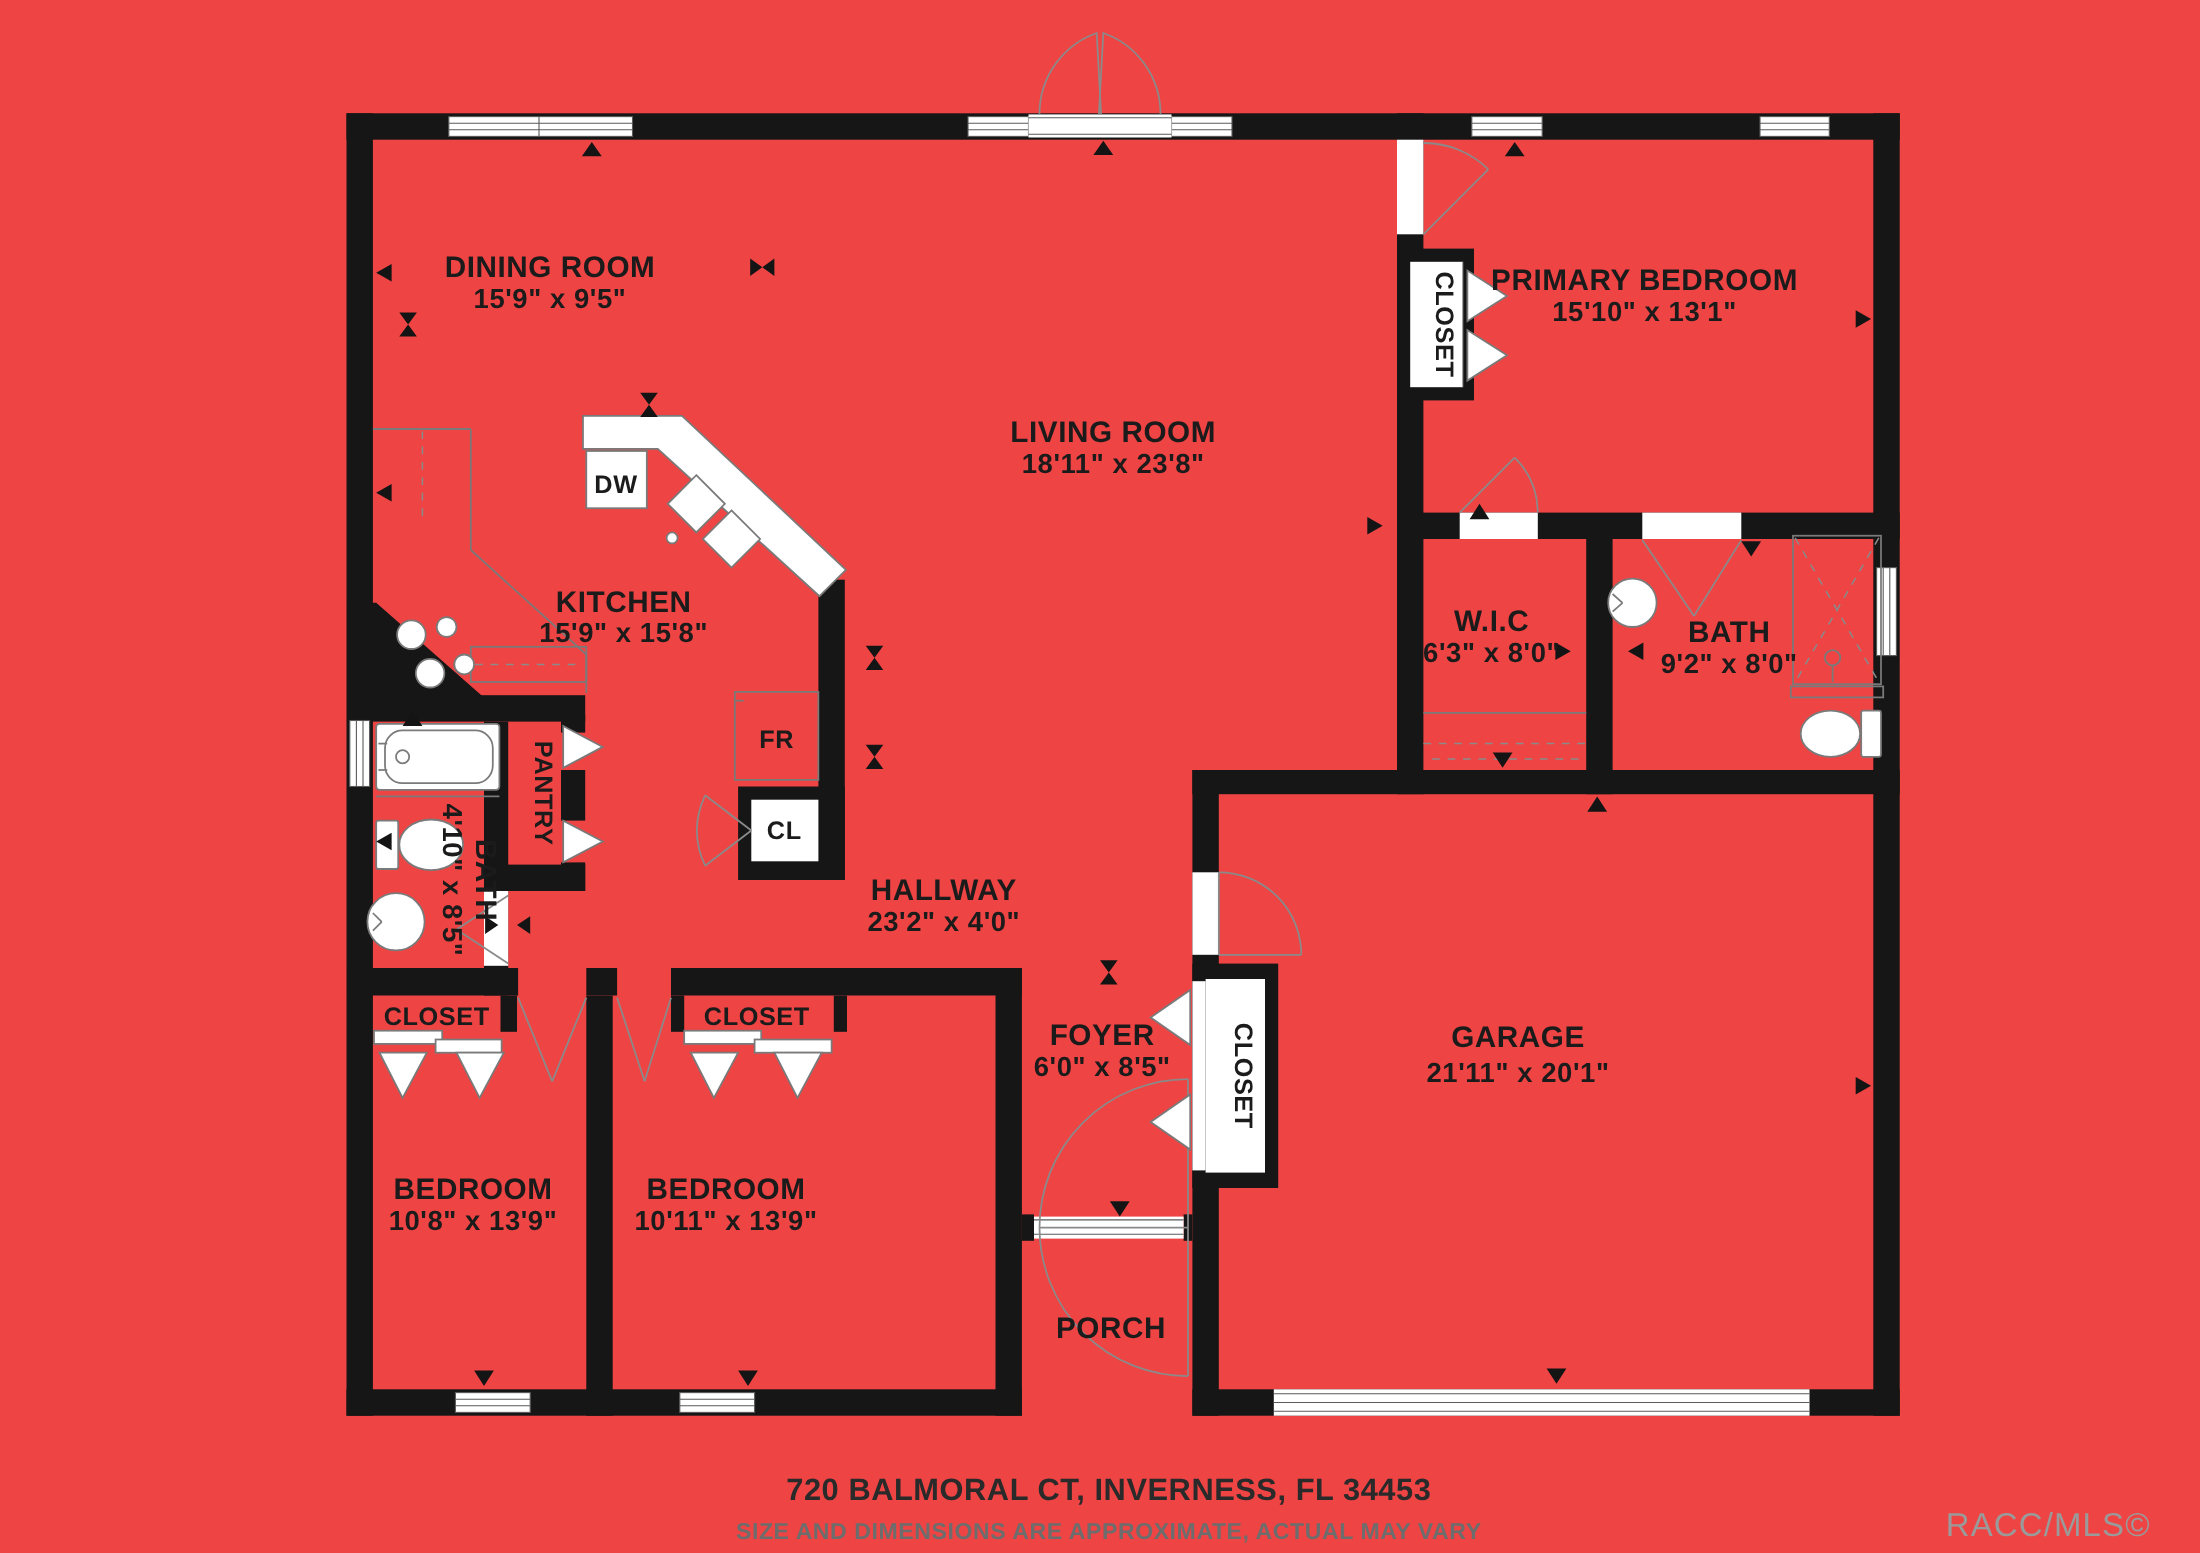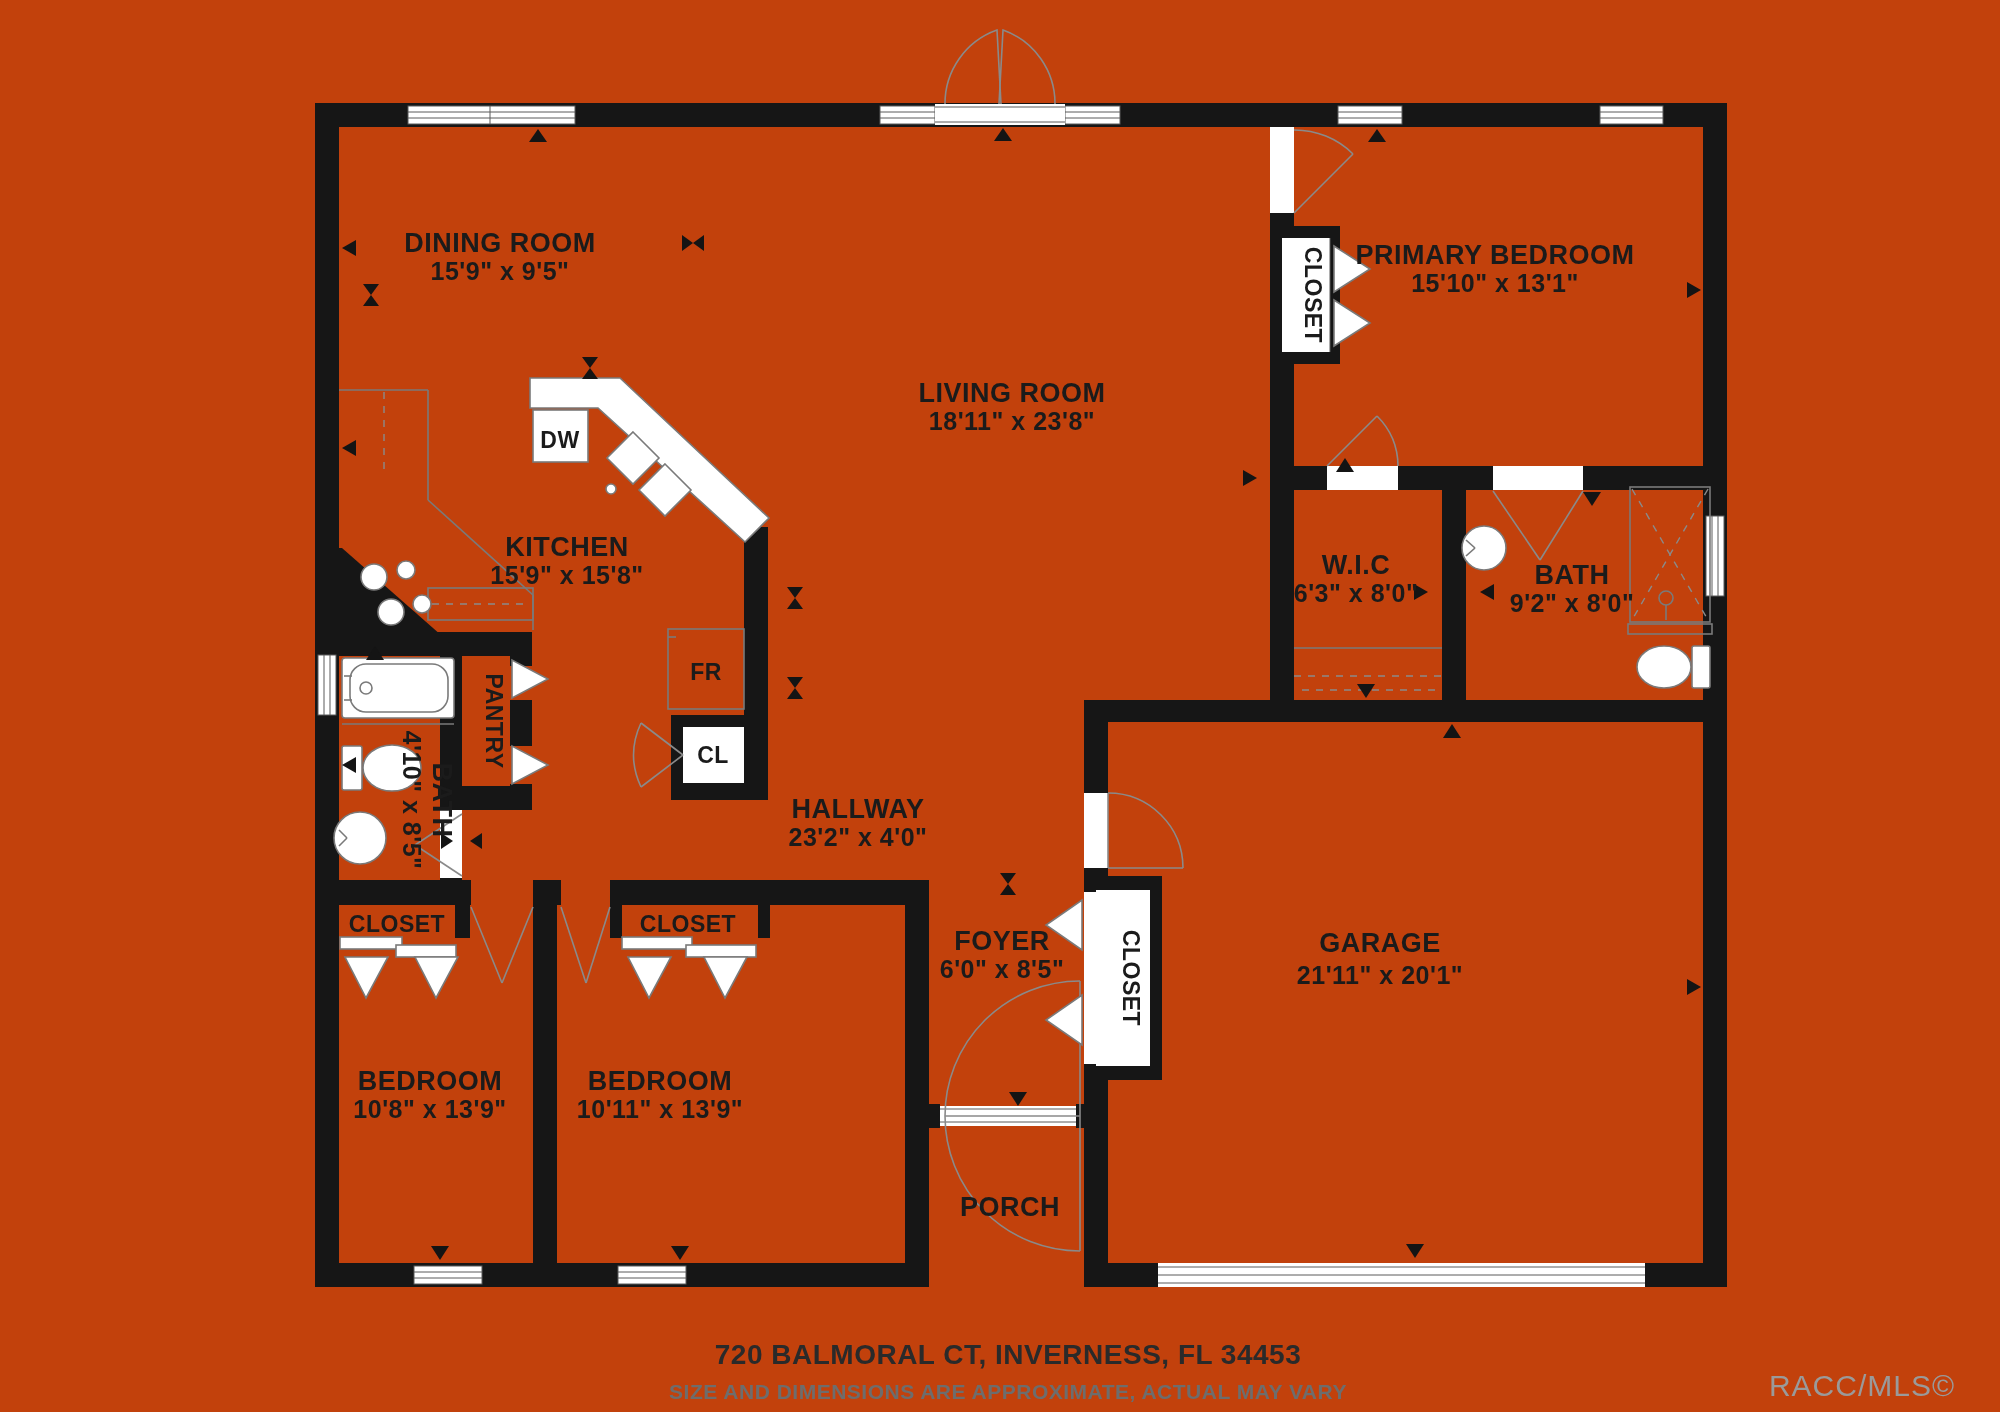--- a/index.html
+++ b/index.html
@@ -1,16 +1,16 @@
 <!DOCTYPE html>
 <html><head>
 <meta charset="utf-8">
 <style>
   html,body{margin:0;padding:0;background:#fff;}
-  #canvas{position:relative;width:2000px;height:1412px;background:#c2410c;overflow:hidden;}
+  #canvas{position:relative;width:2000px;height:1412px;background:#ef4444;overflow:hidden;}
   svg{display:block;}
   text{font-family:"Liberation Sans", sans-serif;}
   .room-name{font-size:27px;font-weight:700;fill:#1b1b1b;letter-spacing:.5px;}
   .room-dims{font-size:25px;font-weight:700;fill:#1b1b1b;letter-spacing:.5px;}
   .small-label{font-size:23px;font-weight:700;fill:#1b1b1b;letter-spacing:.5px;}
   .addr{font-size:28px;font-weight:700;fill:#2a2a2a;letter-spacing:.5px;}
   .disclaimer{font-size:21px;font-weight:700;fill:#6d6d6d;letter-spacing:.5px;}
   .watermark{font-size:30px;font-weight:400;fill:#9a9a9a;letter-spacing:1px;}
   .wall{fill:#161616;}
   .fx{stroke:#7a7a7a;stroke-width:1.6;fill:#ffffff;}

